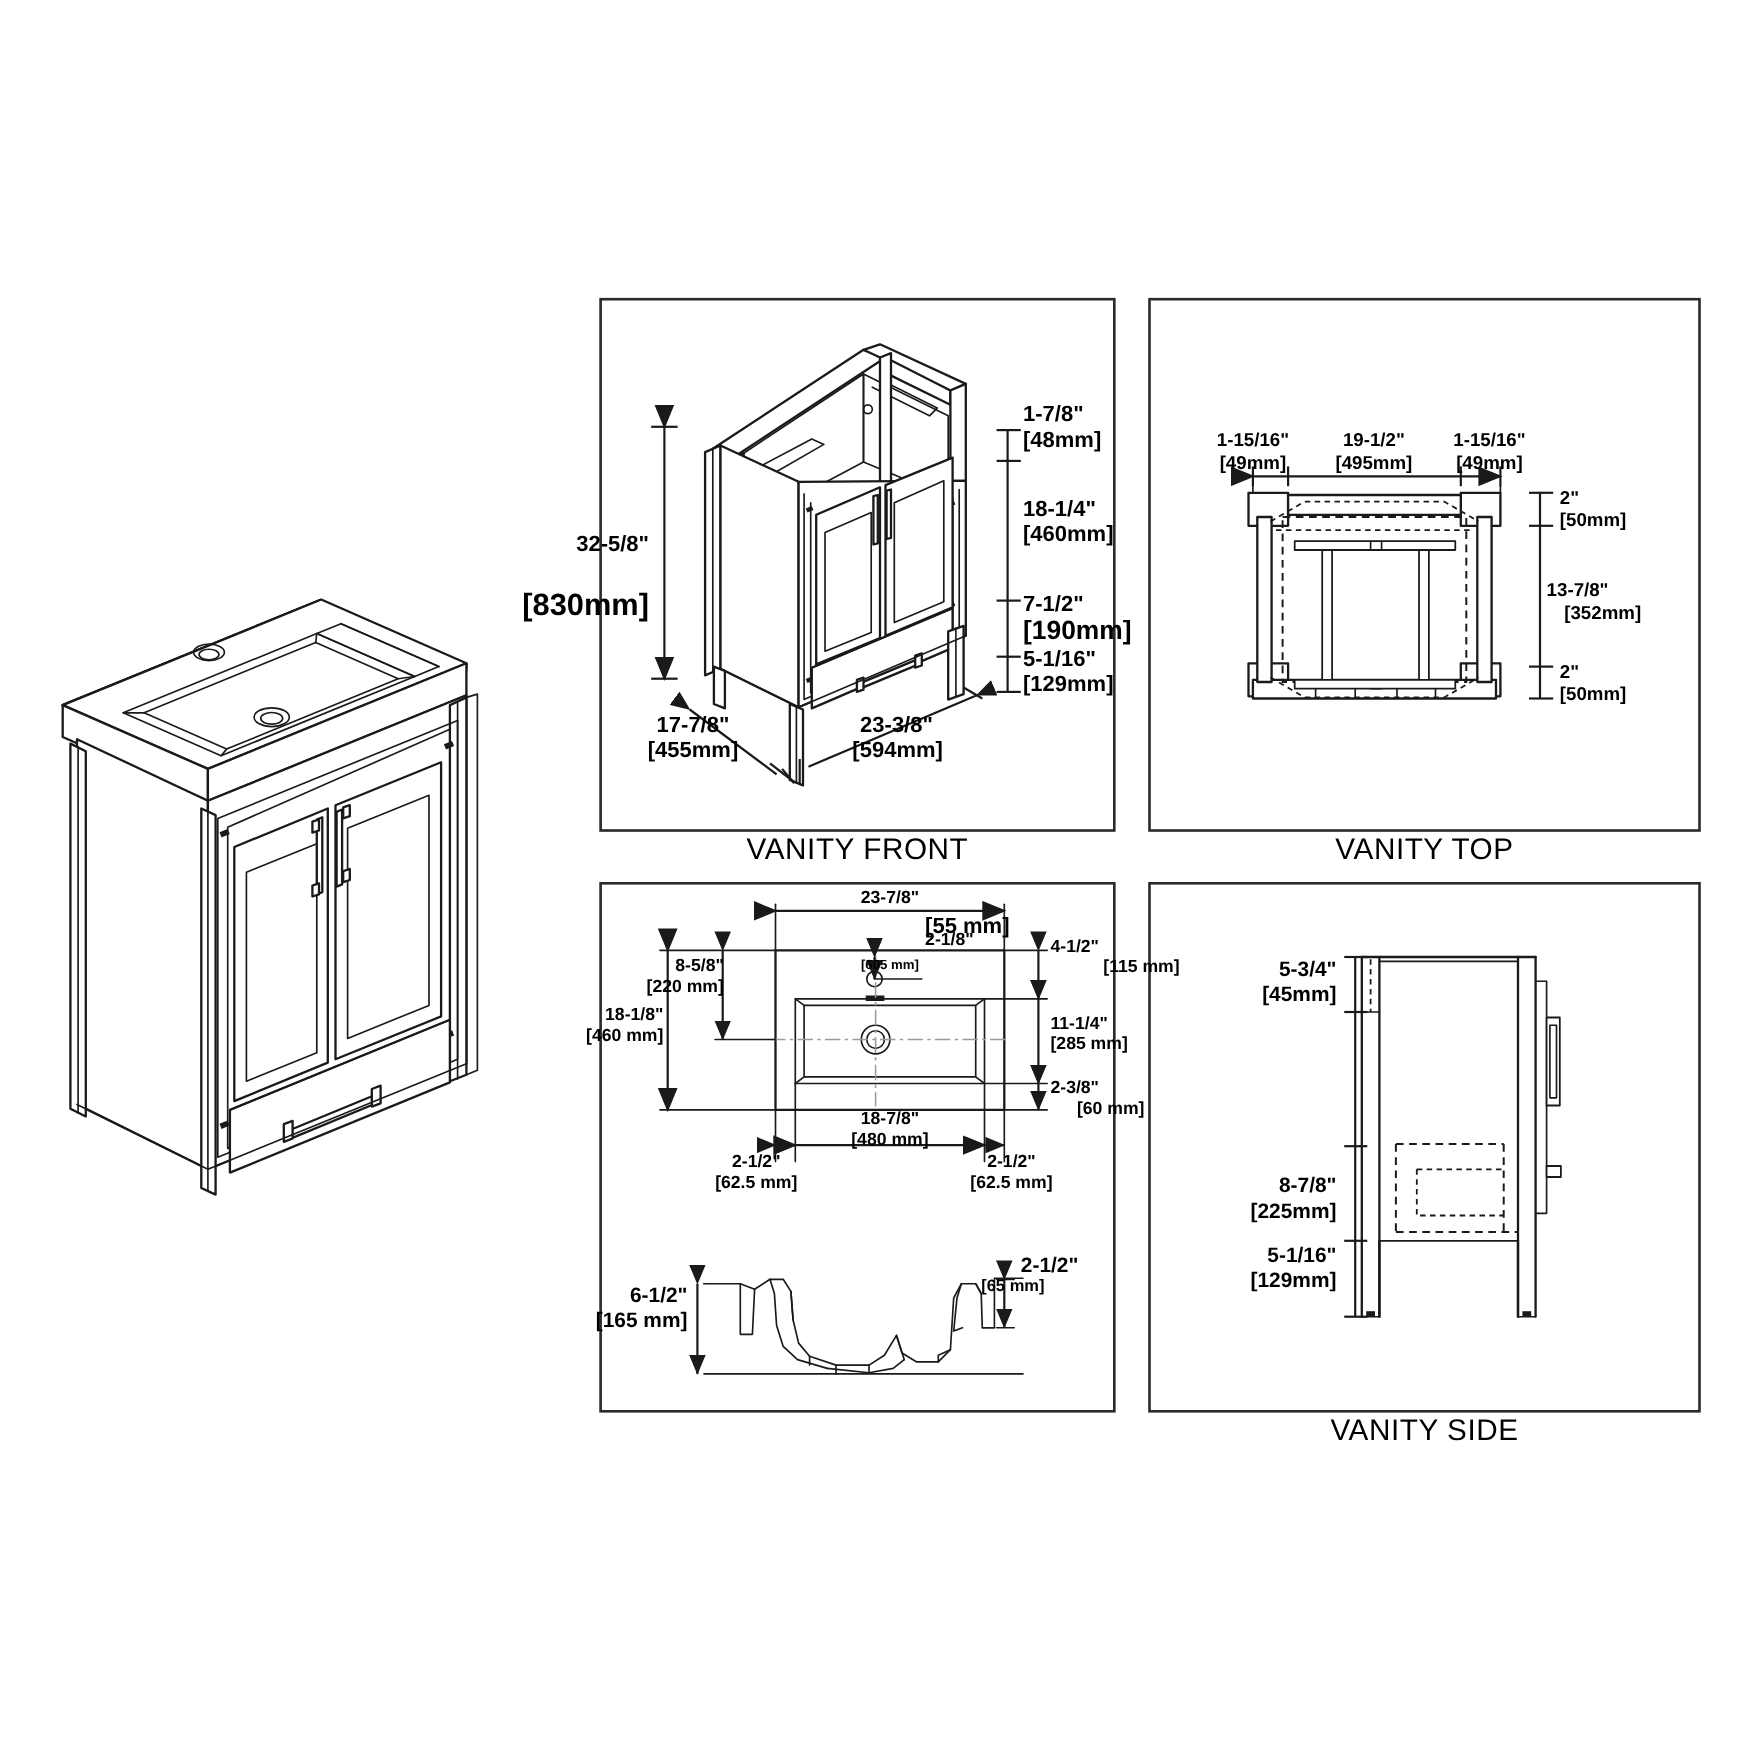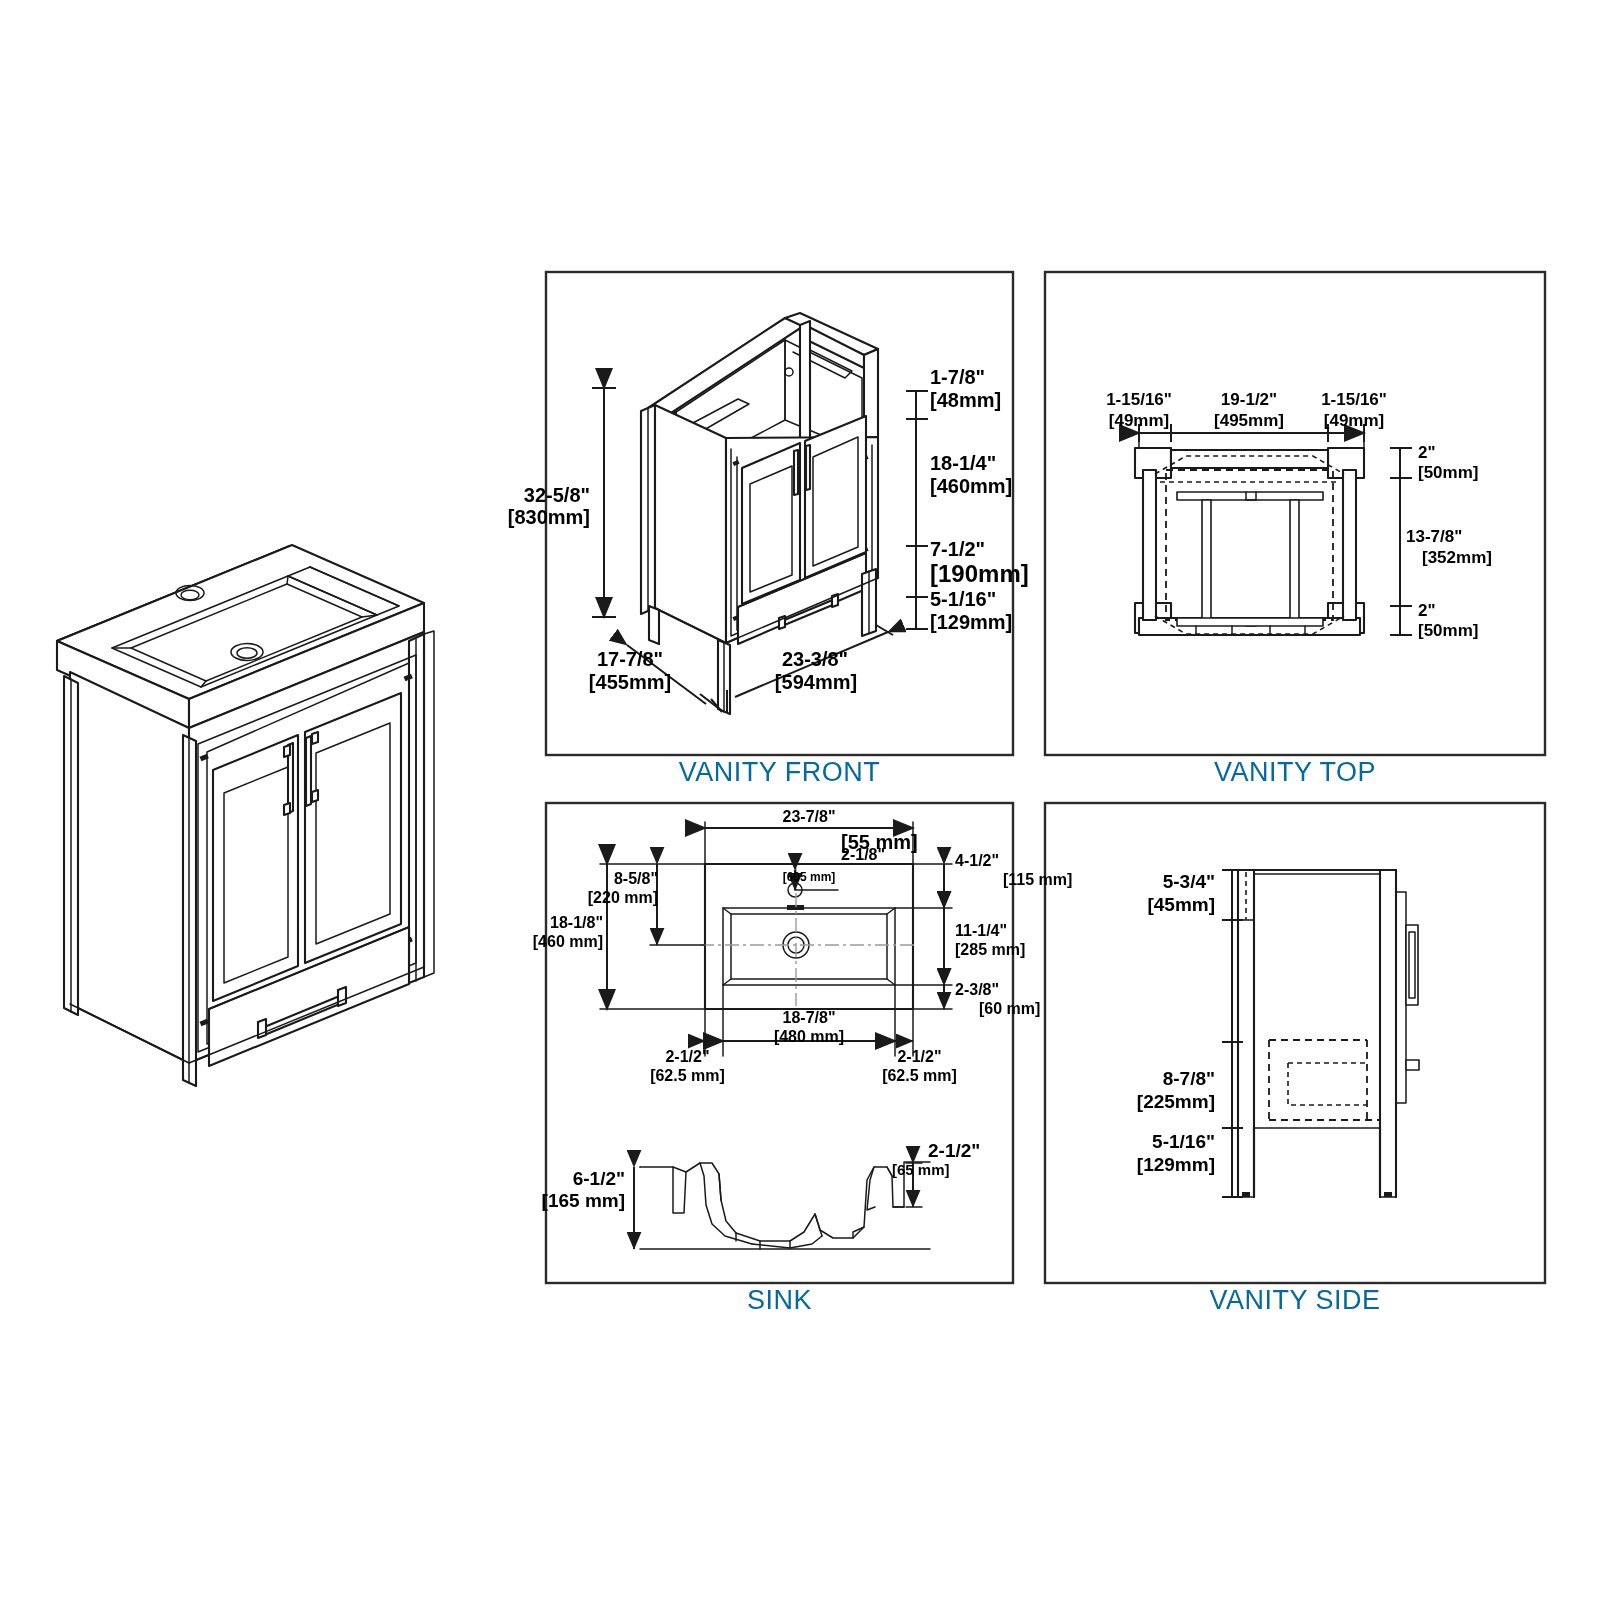--- a/index.html
+++ b/index.html
@@ -19,21 +19,21 @@
     position: absolute;
     left: 0; top: 0;
     width: 1600px;
     height: 1600px;
   }
   .panel-title {
     position: absolute;
     font-family: "Liberation Sans", sans-serif;
     font-size: 27px;
     letter-spacing: 0.5px;
-    color: #0369a1;
+    color: #000000;
     text-align: center;
     white-space: nowrap;
   }
   .dim {
     position: absolute;
     font-family: "Liberation Sans", sans-serif;
     font-weight: bold;
     color: #000;
     white-space: nowrap;
     line-height: 1.12;
@@ -428,25 +428,24 @@
         <path class="dimln" d="M1222,1042 L1243,1042"></path>
         <path class="dimln" d="M1222,1128 L1243,1128"></path>
         <path class="dimln" d="M1222,1197 L1243,1197"></path>
       </g>
     </g>
 
   </svg>
 
   <div class="panel-title" style="left:546px;  top:757px;  width:467px;">VANITY FRONT</div>
   <div class="panel-title" style="left:1045px; top:757px;  width:500px;">VANITY TOP</div>
-  <div class="panel-title" style="left:546px;  top:1285px; width:467px;">SINK</div>
   <div class="panel-title" style="left:1045px; top:1285px; width:500px;">VANITY SIDE</div>
 
   <div class="dim right" style="left:455px; top:484px; width:135px; font-size:20px;">32-5/8"</div>
-  <div class="dim right" style="left:435px; top:506px; width:155px; font-size:20px;">[830mm]</div>
+  <div class="dim right" style="left:435px; top:534px; width:155px; font-size:28px;">[830mm]</div>
 
   <div class="dim left" style="left:930px; top:366px; width:130px; font-size:20px;">1-7/8"</div>
   <div class="dim left" style="left:930px; top:389px; width:130px; font-size:20px;">[48mm]</div>
 
   <div class="dim left" style="left:930px; top:452px; width:130px; font-size:20px;">18-1/4"</div>
   <div class="dim left" style="left:930px; top:475px; width:140px; font-size:20px;">[460mm]</div>
 
   <div class="dim left" style="left:930px; top:538px; width:130px; font-size:20px;">7-1/2"</div>
   <div class="dim left" style="left:930px; top:561px; width:140px; font-size:24px;">[190mm]</div>
 

